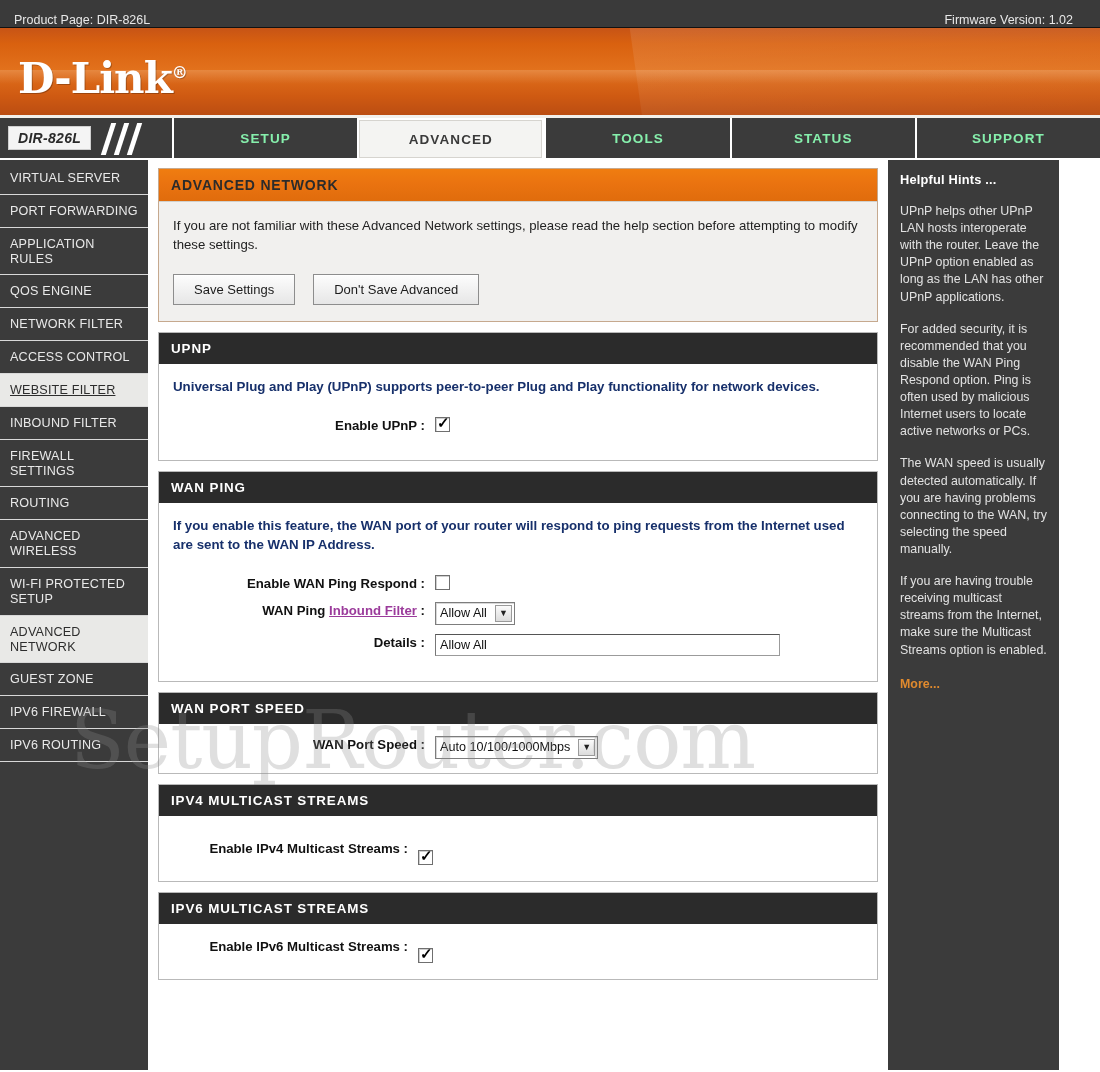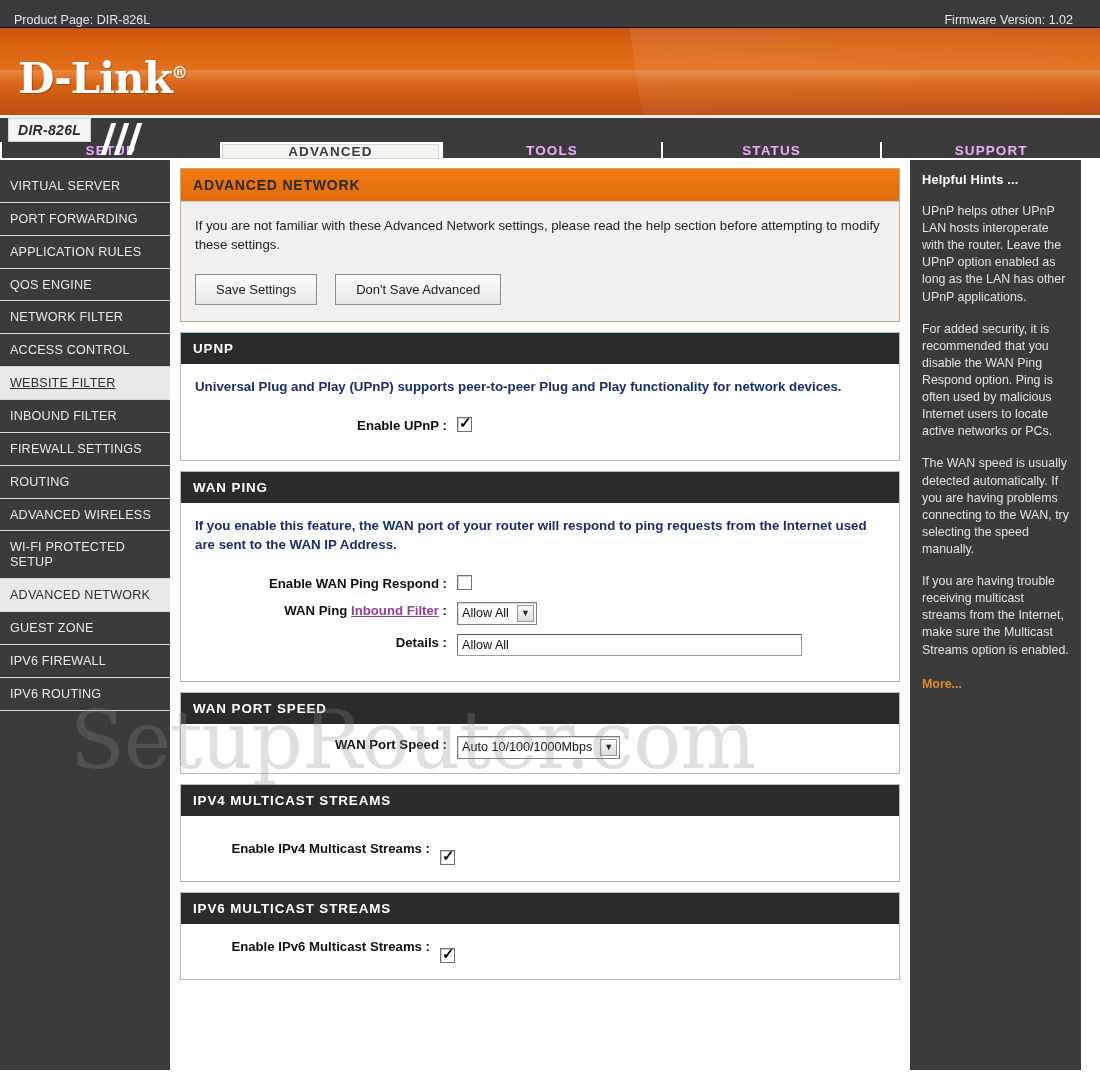--- a/index.html
+++ b/index.html
@@ -40,51 +40,50 @@
     font-family: "DejaVu Serif", serif; font-weight: bold; font-style: normal;
     font-size: 42px; letter-spacing: -1px; color: #ffffff;
     text-shadow: 1px 1px 0 rgba(0,0,0,.25);
   }
   .logo sup { font-size: 16px; vertical-align: super; }
 
   
   .navstrip {
     height: 42px; background: #3b3b3b; display: flex; align-items: stretch;
     border-bottom: 2px solid #ffffff;
-    flex-direction: column;
   }
   .modelcell {
     width: 172px; background: #3b3b3b; position: relative;
     display:flex; align-items:center; padding-left: 8px;
   }
   .modelbadge {
     background:#f4f4f4; color:#2a2a2a; font-style: italic; font-weight: bold;
     font-size: 14px; padding: 3px 9px; border: 1px solid #cfcfcf;
     letter-spacing:.3px;
   }
   .slashes { position:absolute; left:106px; top:5px; width:60px; height:32px; }
   .slashes i {
     position:absolute; top:0; width:5px; height:32px; background:#ffffff;
     transform: skewX(-18deg); display:block;
   }
   .navtabs { flex:1; display:flex; }
   .navtab {
     flex:1; display:flex; align-items:center; justify-content:center;
-    color:#f0abfc; font-weight:bold; font-size:13.5px; letter-spacing:1.1px;
+    color:#86efac; font-weight:bold; font-size:13.5px; letter-spacing:1.1px;
     border-left: 2px solid #ffffff; cursor:pointer;
   }
   .navtab.active {
     background:#f4f4f2; color:#3a3a3a;
     border:2px solid #ffffff; border-bottom:none;
     box-shadow: inset 0 0 0 1px #d6d4cf;
   }
 
   
   .columns { display:flex; height: 910px; }
-  .sidebar { width: 170px; background:#3b3b3b; padding-top: 10px; }
+  .sidebar { width: 148px; background:#3b3b3b; padding-top: 2px; }
   .sitem {
     color:#e9e9e9; font-size:12.6px; padding: 9px 8px 8px 10px;
     border-bottom: 1px solid #d8d8d8; line-height:1.18; cursor:pointer;
     letter-spacing: .2px;
   }
   .sitem.active { background:#e9e9e7; color:#2d2d2d; }
   .sitem.hover { background:#e9e9e7; color:#2d2d2d; text-decoration: underline; }
 
   .main { width: 740px; background:#ffffff; padding: 8px 10px 0 10px; }
   .rail { width: 171px; background:#3b3b3b; padding: 12px 12px 0 12px; }

